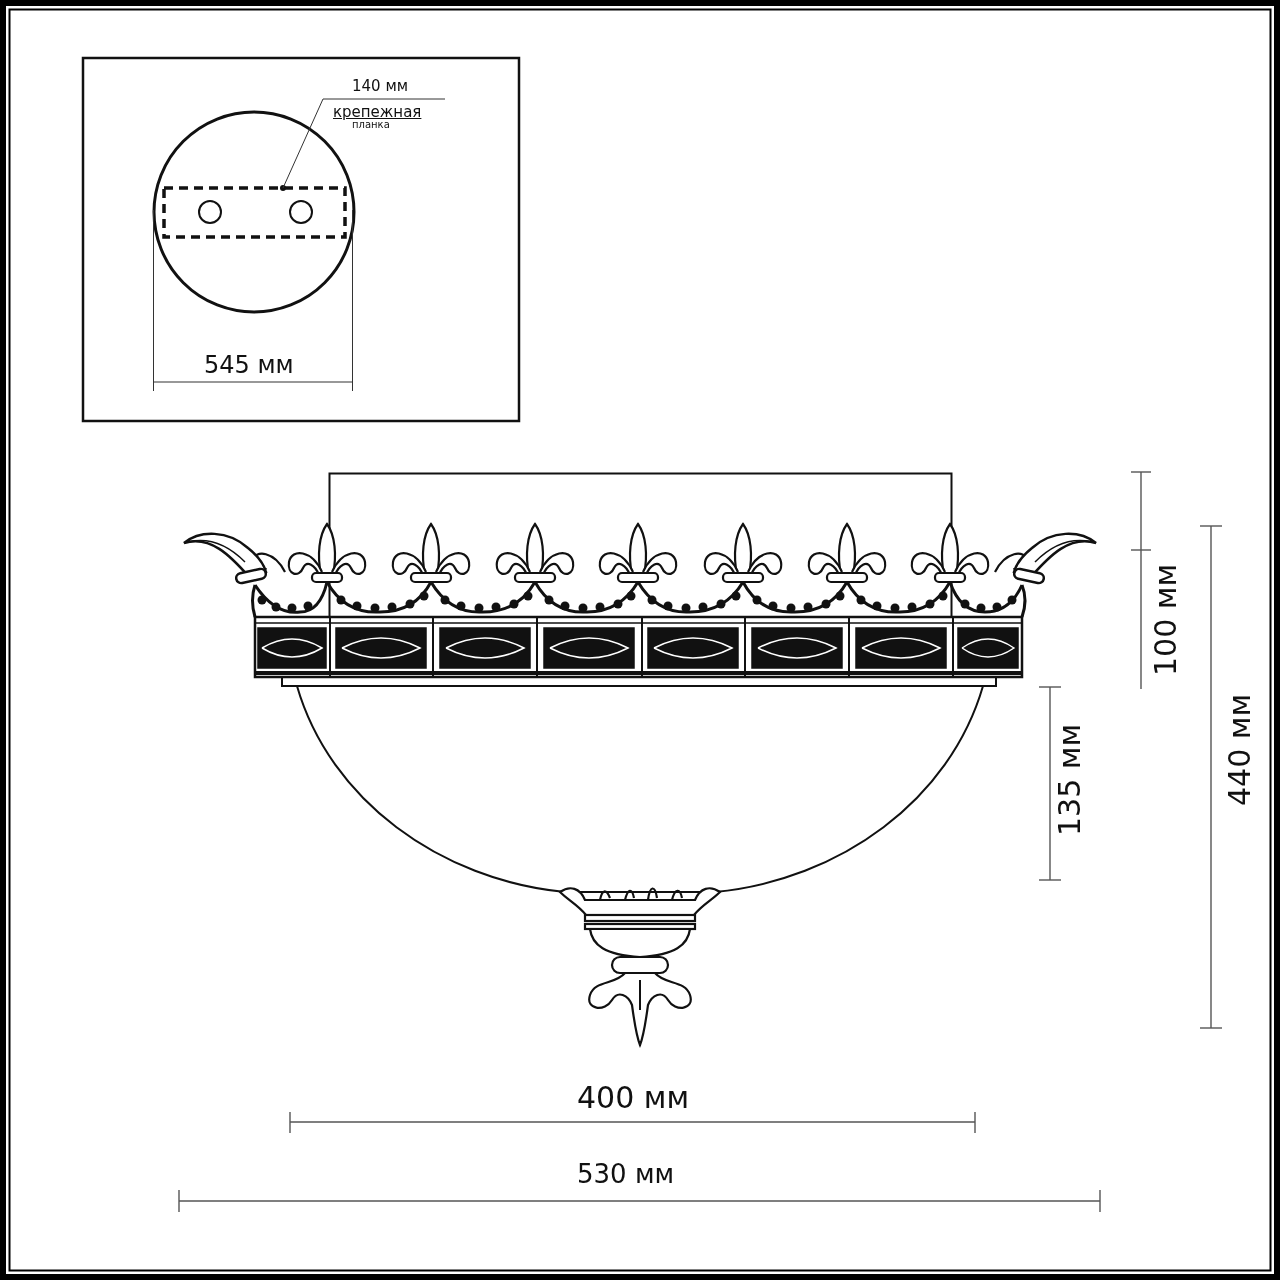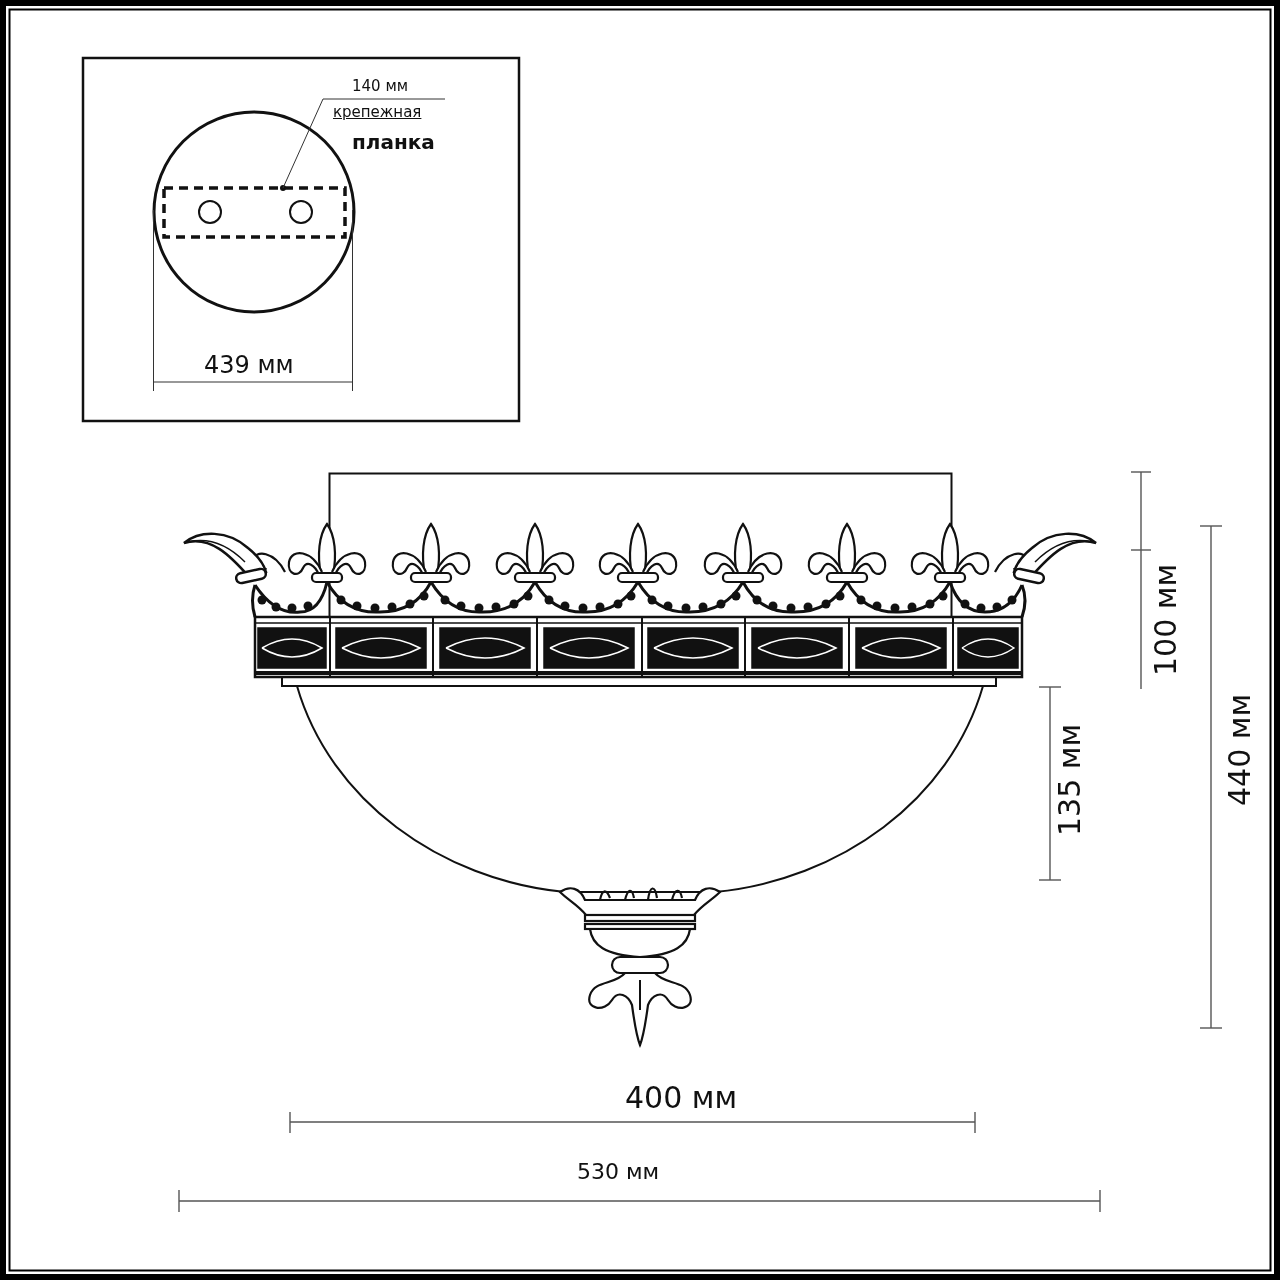--- a/index.html
+++ b/index.html
@@ -230,21 +230,21 @@
     <line x1="975" y1="1112" x2="975" y2="1133"></line>
 
     <line x1="179" y1="1201" x2="1100" y2="1201"></line>
     <line x1="179" y1="1190" x2="179" y2="1212"></line>
     <line x1="1100" y1="1190" x2="1100" y2="1212"></line>
   </g>
 </svg>
 
 <div class="lbl" style="left:352px; top:79px; font-size:15px;">140 мм</div>
 <div class="lbl" style="left:333px; top:105px; font-size:15px;text-decoration:underline;">крепежная</div>
-<div class="lbl" style="left:352px; top:132px; font-size:20px;font-weight:bold;">планка</div>
-<div class="lbl" style="left:204px; top:353px; font-size:24px;">439 мм</div>
-
-<div class="lbl" style="left:577px; top:1083px; font-size:30px;margin-left:48px;">400 мм</div>
-<div class="lbl" style="left:577px; top:1161px; font-size:22px;">530 мм</div>
+<div class="lbl" style="left:352px; top:120px; font-size:10px;">планка</div>
+<div class="lbl" style="left:204px; top:353px; font-size:24px;">545 мм</div>
+
+<div class="lbl" style="left:577px; top:1083px; font-size:30px;">400 мм</div>
+<div class="lbl" style="left:577px; top:1161px; font-size:26px;">530 мм</div>
 
 <div class="lbl vert" style="left:1108px; top:603px; width:120px; height:34px; font-size:30px; text-align:center;">100 мм</div>
 <div class="lbl vert" style="left:1012px; top:763px; width:120px; height:34px; font-size:30px; text-align:center;">135 мм</div>
 <div class="lbl vert" style="left:1182px; top:733px; width:120px; height:34px; font-size:30px; text-align:center;">440 мм</div>
 
 </body></html>

